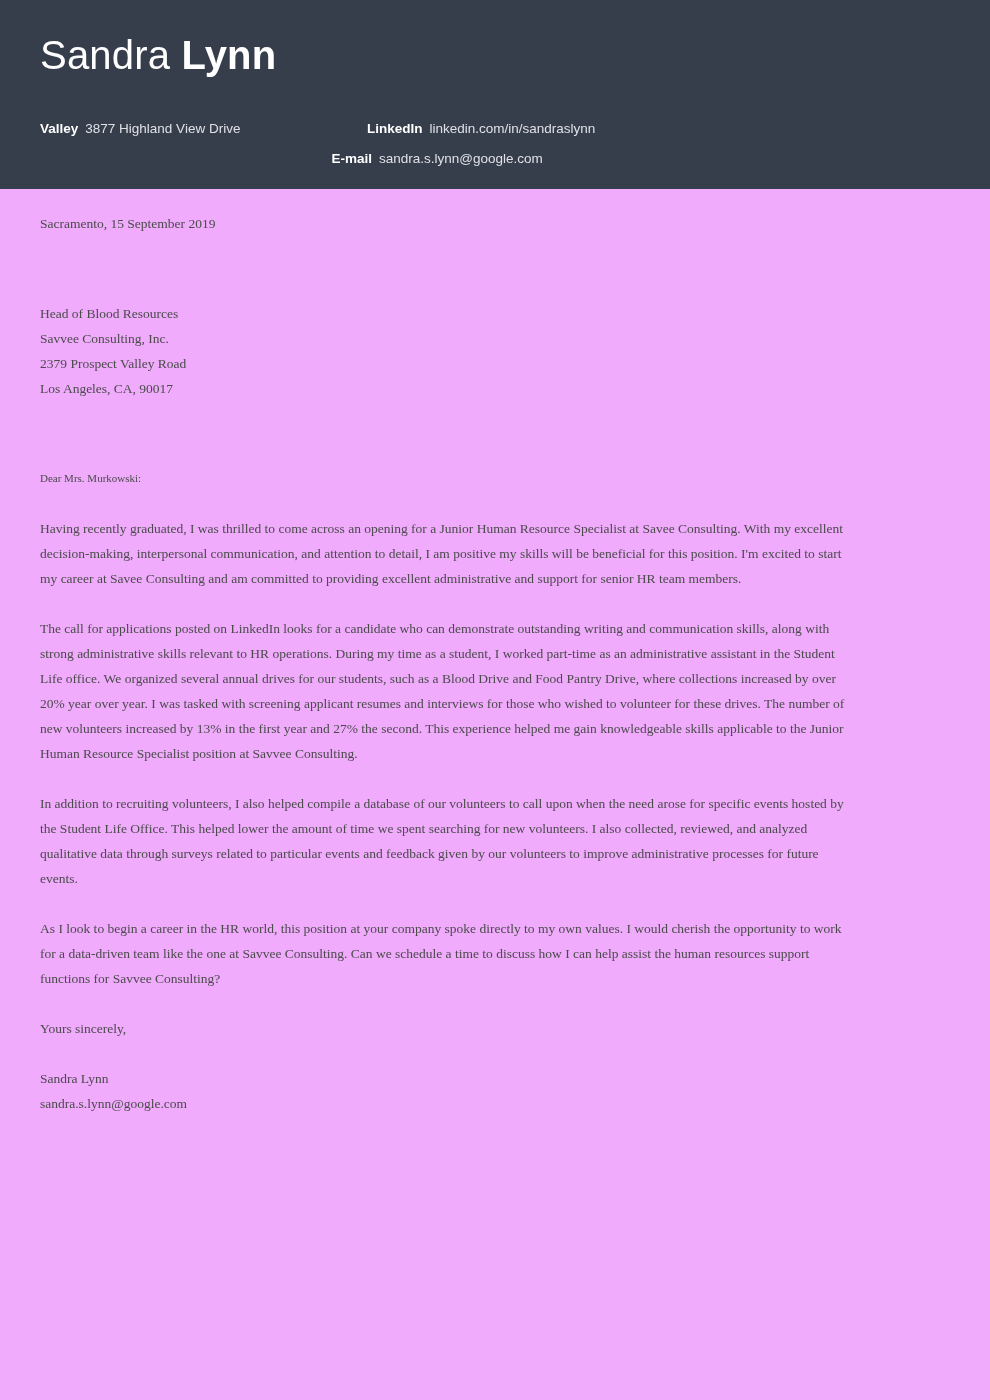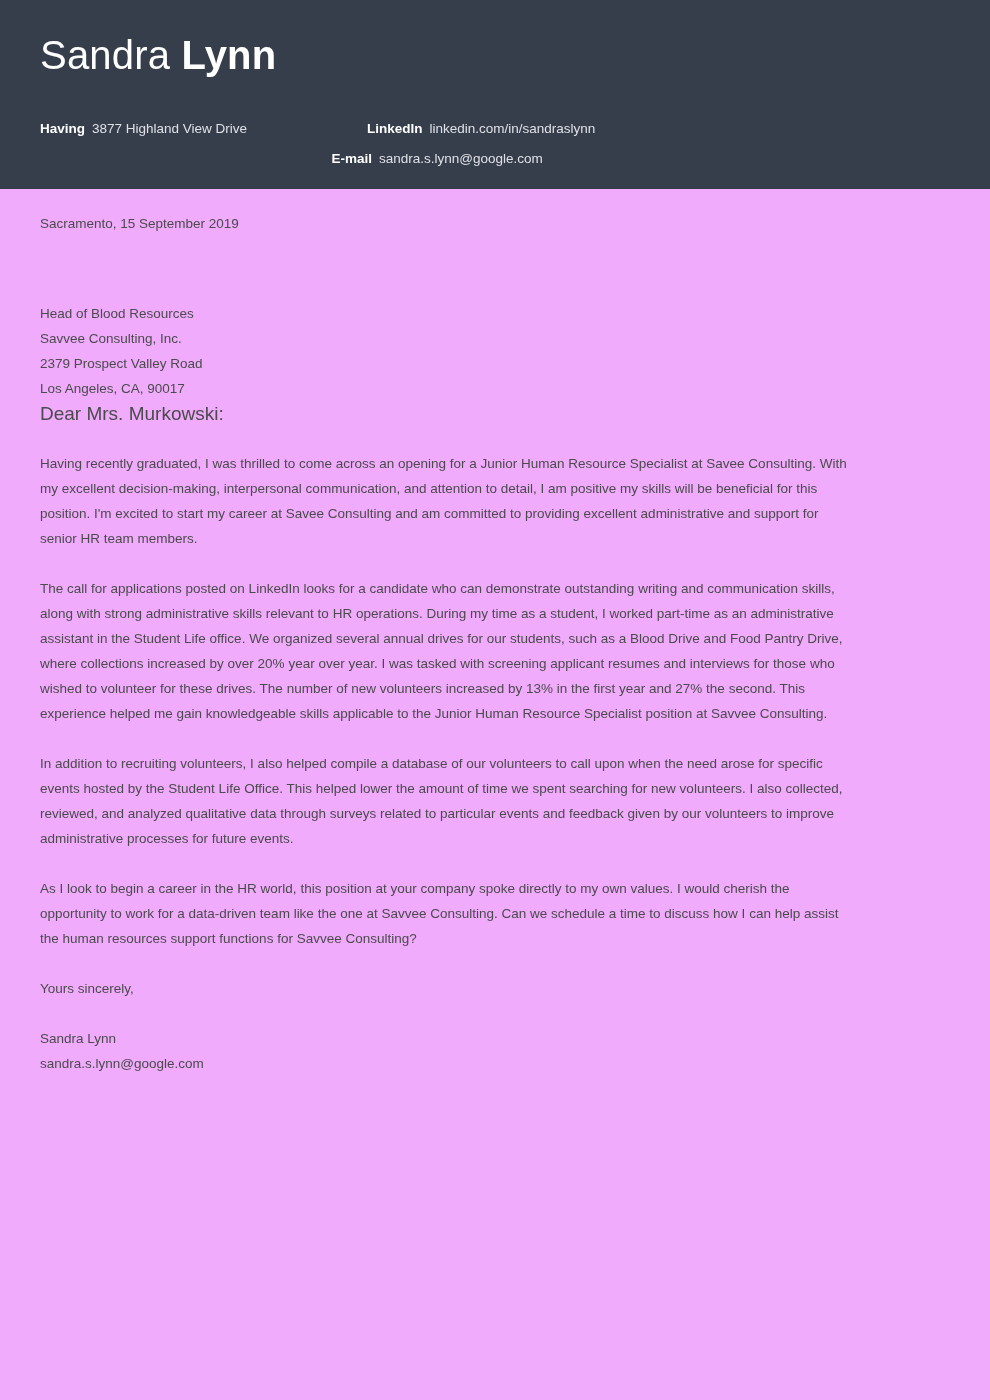--- a/index.html
+++ b/index.html
@@ -78,20 +78,21 @@
     font-weight: 400;
     color: #dfe1e7;
     white-space: nowrap;
   }
 
   
   .body-area {
     padding: 22px 32px 40px 40px;
     box-sizing: border-box;
     width: 884px;
+    font-family: Liberation Serif, serif;
   }
 
   .letter-text {
     font-size: 13.5px;
     color: #4b4b4b;
     line-height: 25px;
     max-width: 912px;
   }
 
   .date-line {
@@ -104,21 +105,22 @@
   .recipient-block {
     margin-top: 65px;
   }
   .recipient-line {
     font-size: 13.5px;
     color: #4b4b4b;
     line-height: 25px;
   }
 
   .salutation {
-    font-size: 19px;
+    margin-top: 65px;
+    font-size: 11px;
     color: #4b4b4b;
     line-height: 25px;
   }
 
   .para {
     margin-top: 25px;
     font-size: 13.5px;
     color: #4b4b4b;
     line-height: 25px;
     text-align: left;
@@ -148,21 +150,21 @@
   <div class="header">
 
     <div class="name-line">
       <span class="name-first">Sandra</span>
       <span class="name-last">Lynn</span>
     </div>
 
     <div class="contact-grid">
       <div class="contact-row">
         <div class="contact-cell col1">
-          <span class="contact-label">Having</span>
+          <span class="contact-label">Valley</span>
           <span class="contact-value">3877 Highland View Drive</span>
         </div>
         <div class="contact-cell">
           <span class="contact-label">LinkedIn</span>
           <span class="contact-value">linkedin.com/in/sandraslynn</span>
         </div>
       </div>
       <div class="contact-row">
         <div class="contact-cell col1">
           <span class="contact-label">E-mail</span>

